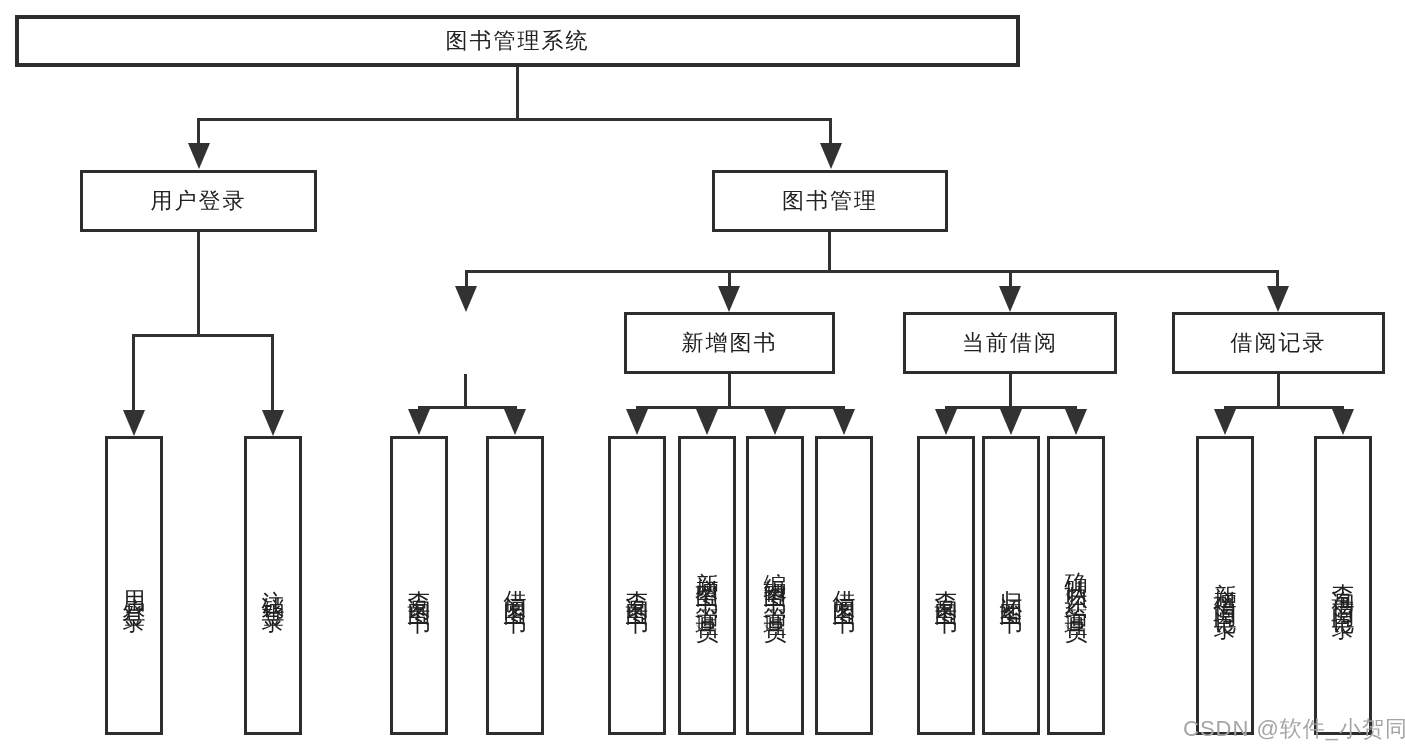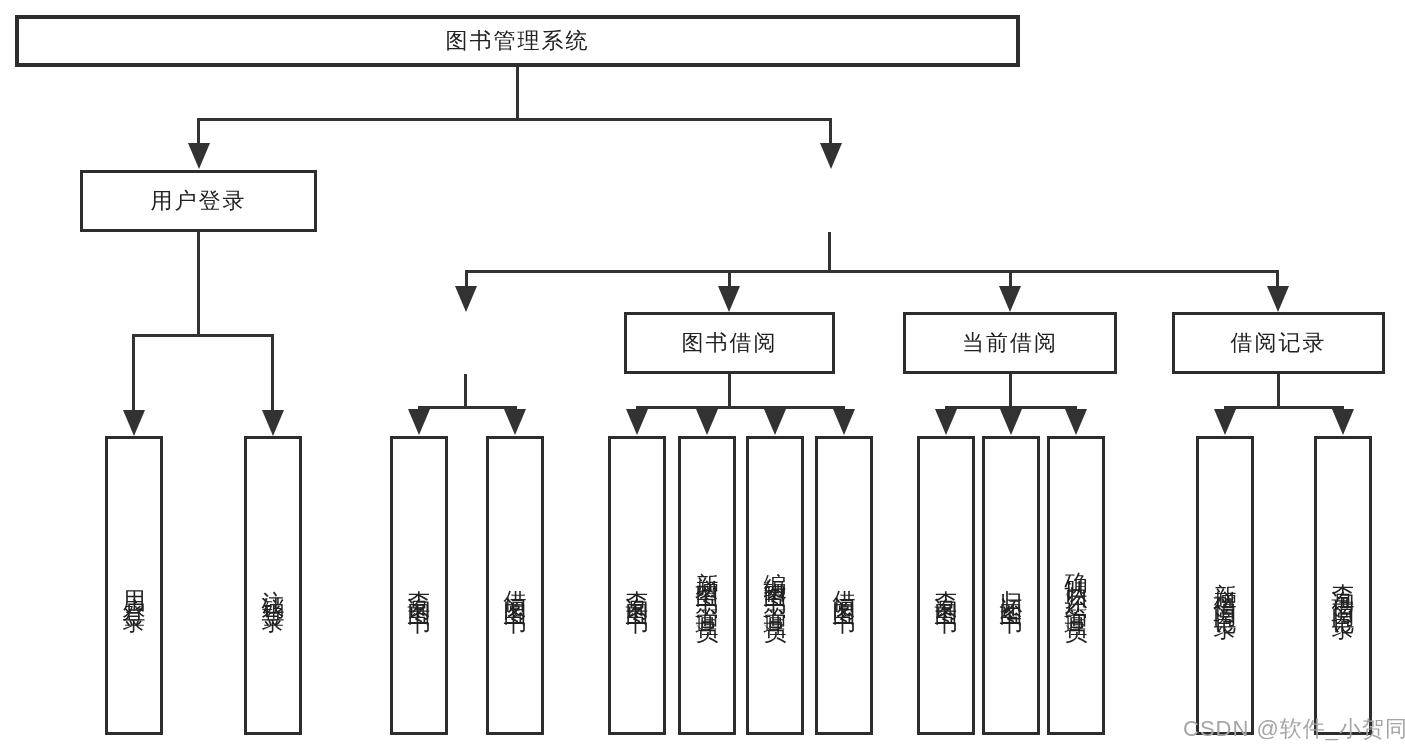--- a/index.html
+++ b/index.html
@@ -75,41 +75,44 @@
   <div class="vl" style="left:516px; top:67px; height:53px;"></div>
   <div class="hl" style="left:197px; top:118px; width:635px;"></div>
   <div class="vl" style="left:197px; top:118px; height:28px;"></div>
   <div class="ah" style="left:188px; top:143px;"></div>
   <div class="vl" style="left:829px; top:118px; height:28px;"></div>
   <div class="ah" style="left:820px; top:143px;"></div>
 
   <div class="node h" style="left:80px; top:170px; width:237px; height:62px;">
     <span>用户登录</span>
   </div>
+  <div class="node h" style="left:712px; top:170px; width:236px; height:62px;">
+    <span>图书管理</span>
+  </div>
 
   <div class="vl" style="left:197px; top:232px; height:104px;"></div>
   <div class="hl" style="left:132px; top:334px; width:142px;"></div>
   <div class="vl" style="left:132px; top:334px; height:78px;"></div>
   <div class="ah" style="left:123px; top:410px;"></div>
   <div class="vl" style="left:271px; top:334px; height:78px;"></div>
   <div class="ah" style="left:262px; top:410px;"></div>
 
   <div class="vl" style="left:828px; top:232px; height:41px;"></div>
   <div class="hl" style="left:465px; top:270px; width:814px;"></div>
   <div class="vl" style="left:465px; top:270px; height:17px;"></div>
   <div class="ah" style="left:455px; top:286px;"></div>
   <div class="vl" style="left:728px; top:270px; height:17px;"></div>
   <div class="ah" style="left:718px; top:286px;"></div>
   <div class="vl" style="left:1009px; top:270px; height:17px;"></div>
   <div class="ah" style="left:999px; top:286px;"></div>
   <div class="vl" style="left:1276px; top:270px; height:17px;"></div>
   <div class="ah" style="left:1267px; top:286px;"></div>
 
   <div class="node h" style="left:624px; top:312px; width:211px; height:62px;">
-    <span>图书借阅</span>
+    <span>新增图书</span>
   </div>
   <div class="node h" style="left:1172px; top:312px; width:213px; height:62px;">
     <span>借阅记录</span>
   </div>
   <div class="node h" style="left:903px; top:312px; width:214px; height:62px;">
     <span>当前借阅</span>
   </div>
 
   <div class="vl" style="left:464px; top:374px; height:35px;"></div>
   <div class="hl" style="left:418px; top:406px; width:99px;"></div>

